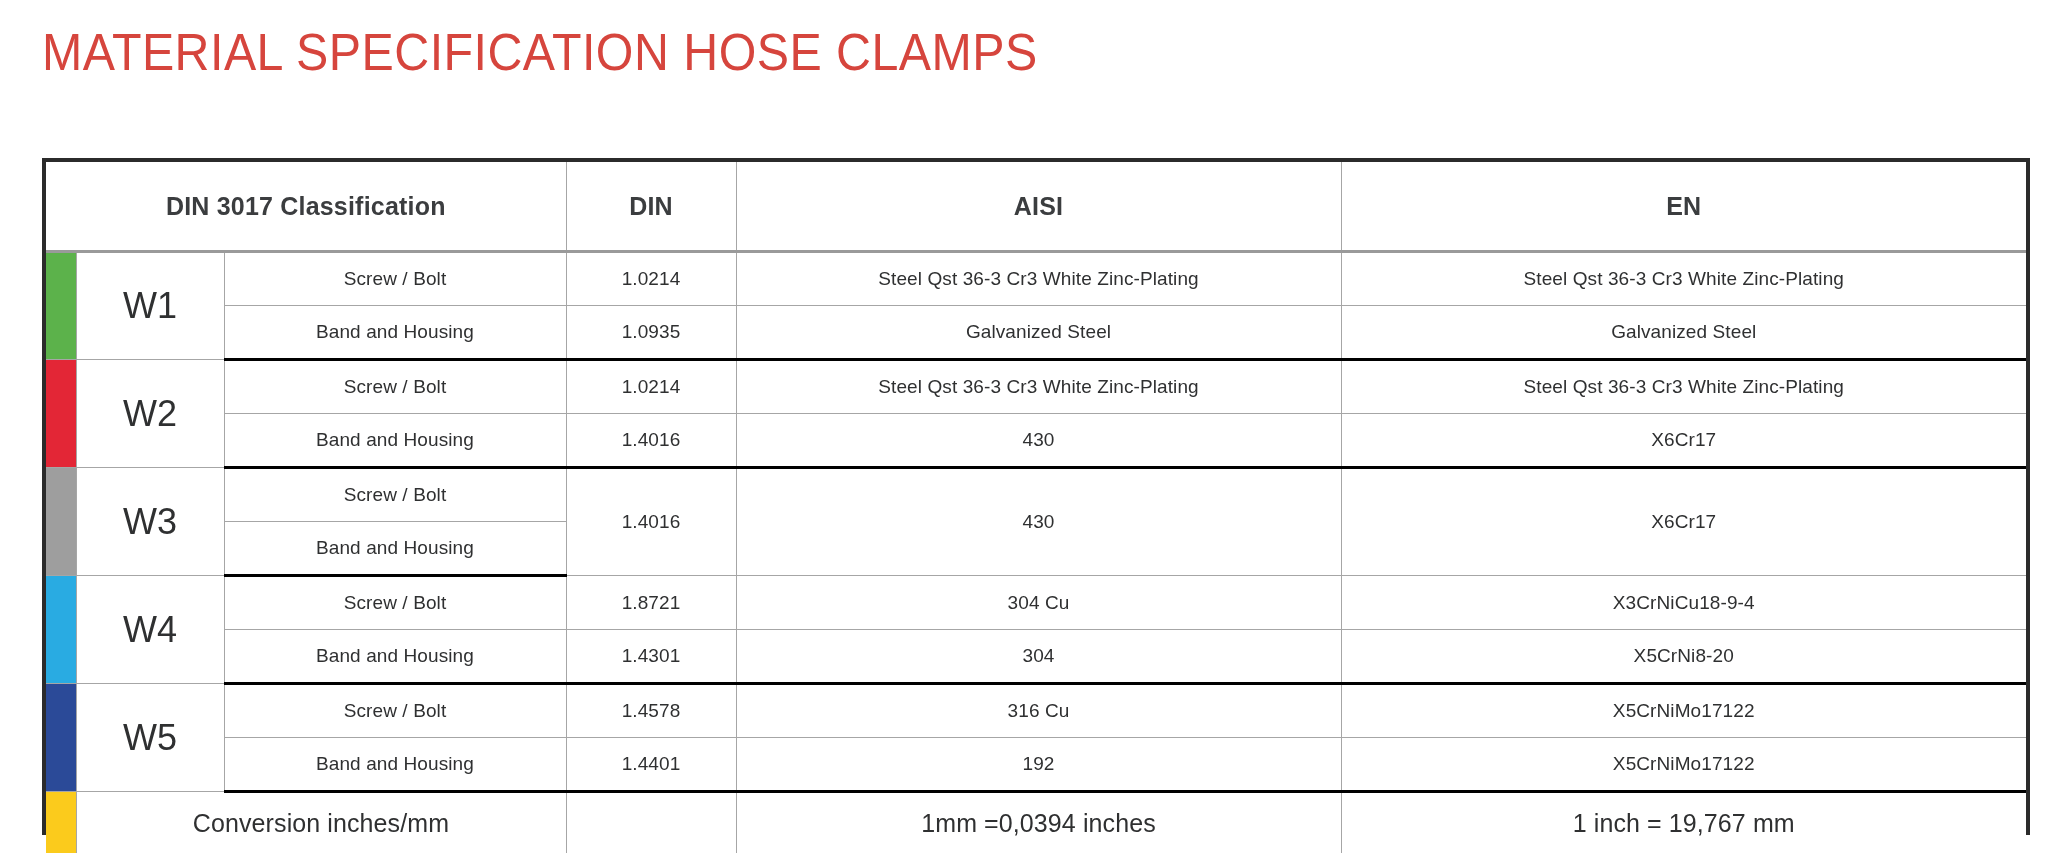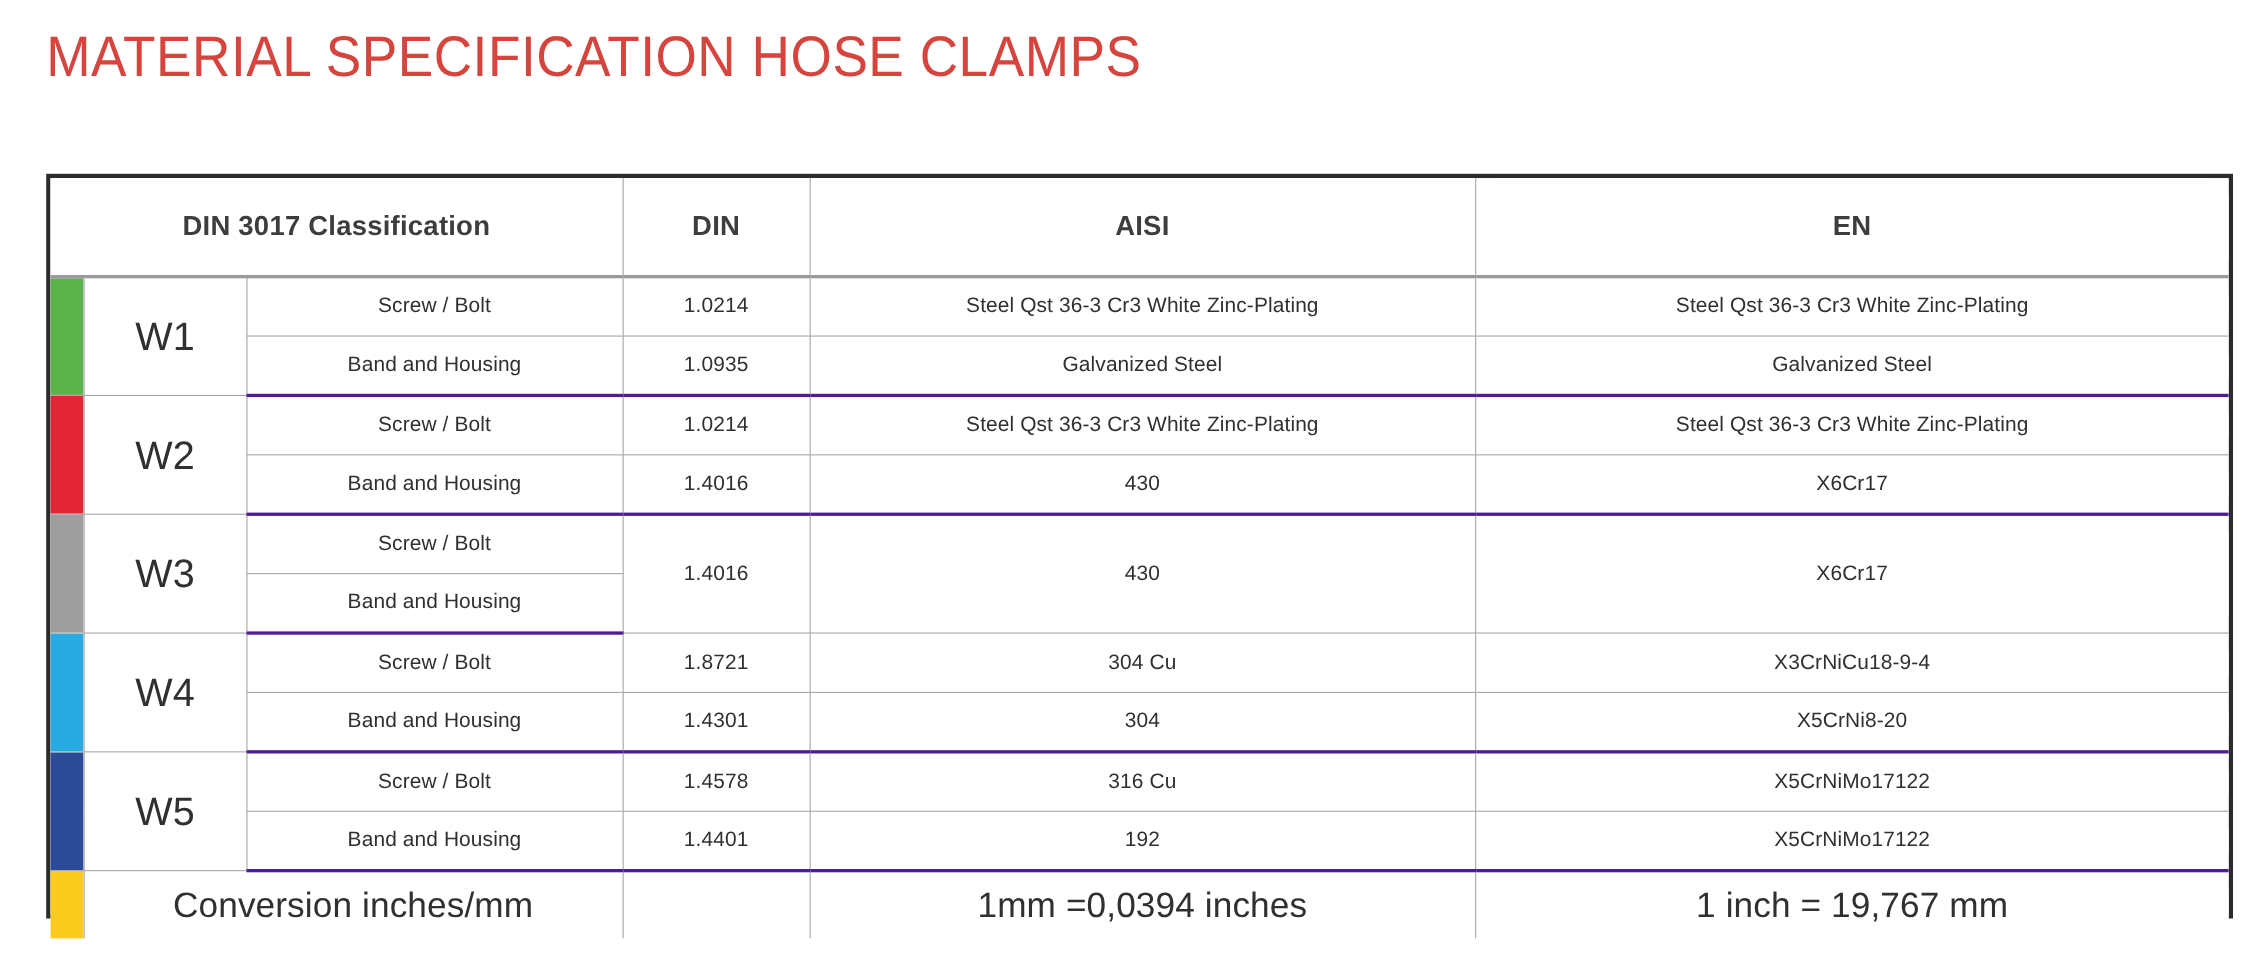--- a/index.html
+++ b/index.html
@@ -102,35 +102,35 @@
   td.swatch .sw {
     display: block;
     width: 30px;
     height: 100%;
     min-height: 52px;
   }
 
   
   tr.group-end > td,
   tr.group-end > th {
-    border-bottom: 3px solid #4c1d95;
+    border-bottom: 3px solid #000000;
     text-align: center;
   }
 
   
   tr.conv td {
     height: 60px;
-    font-size: 32px;
+    font-size: 25px;
     border-bottom: none;
   }
   tr.conv td.swatch { border: none; }
 
   
   table.spec tr > td:last-child,
-  table.spec tr > th:last-child { border-right: none; border-radius: 19px; }
+  table.spec tr > th:last-child { border-right: none; }
   table.spec tr > td:first-child,
   table.spec tr > th:first-child { border-left: none; }
   table.spec tr:last-child > td { border-bottom: none; }
 </style>
 </head>
 <body>
 
 <div class="page">
 
   <div class="title">MATERIAL SPECIFICATION HOSE CLAMPS</div>

